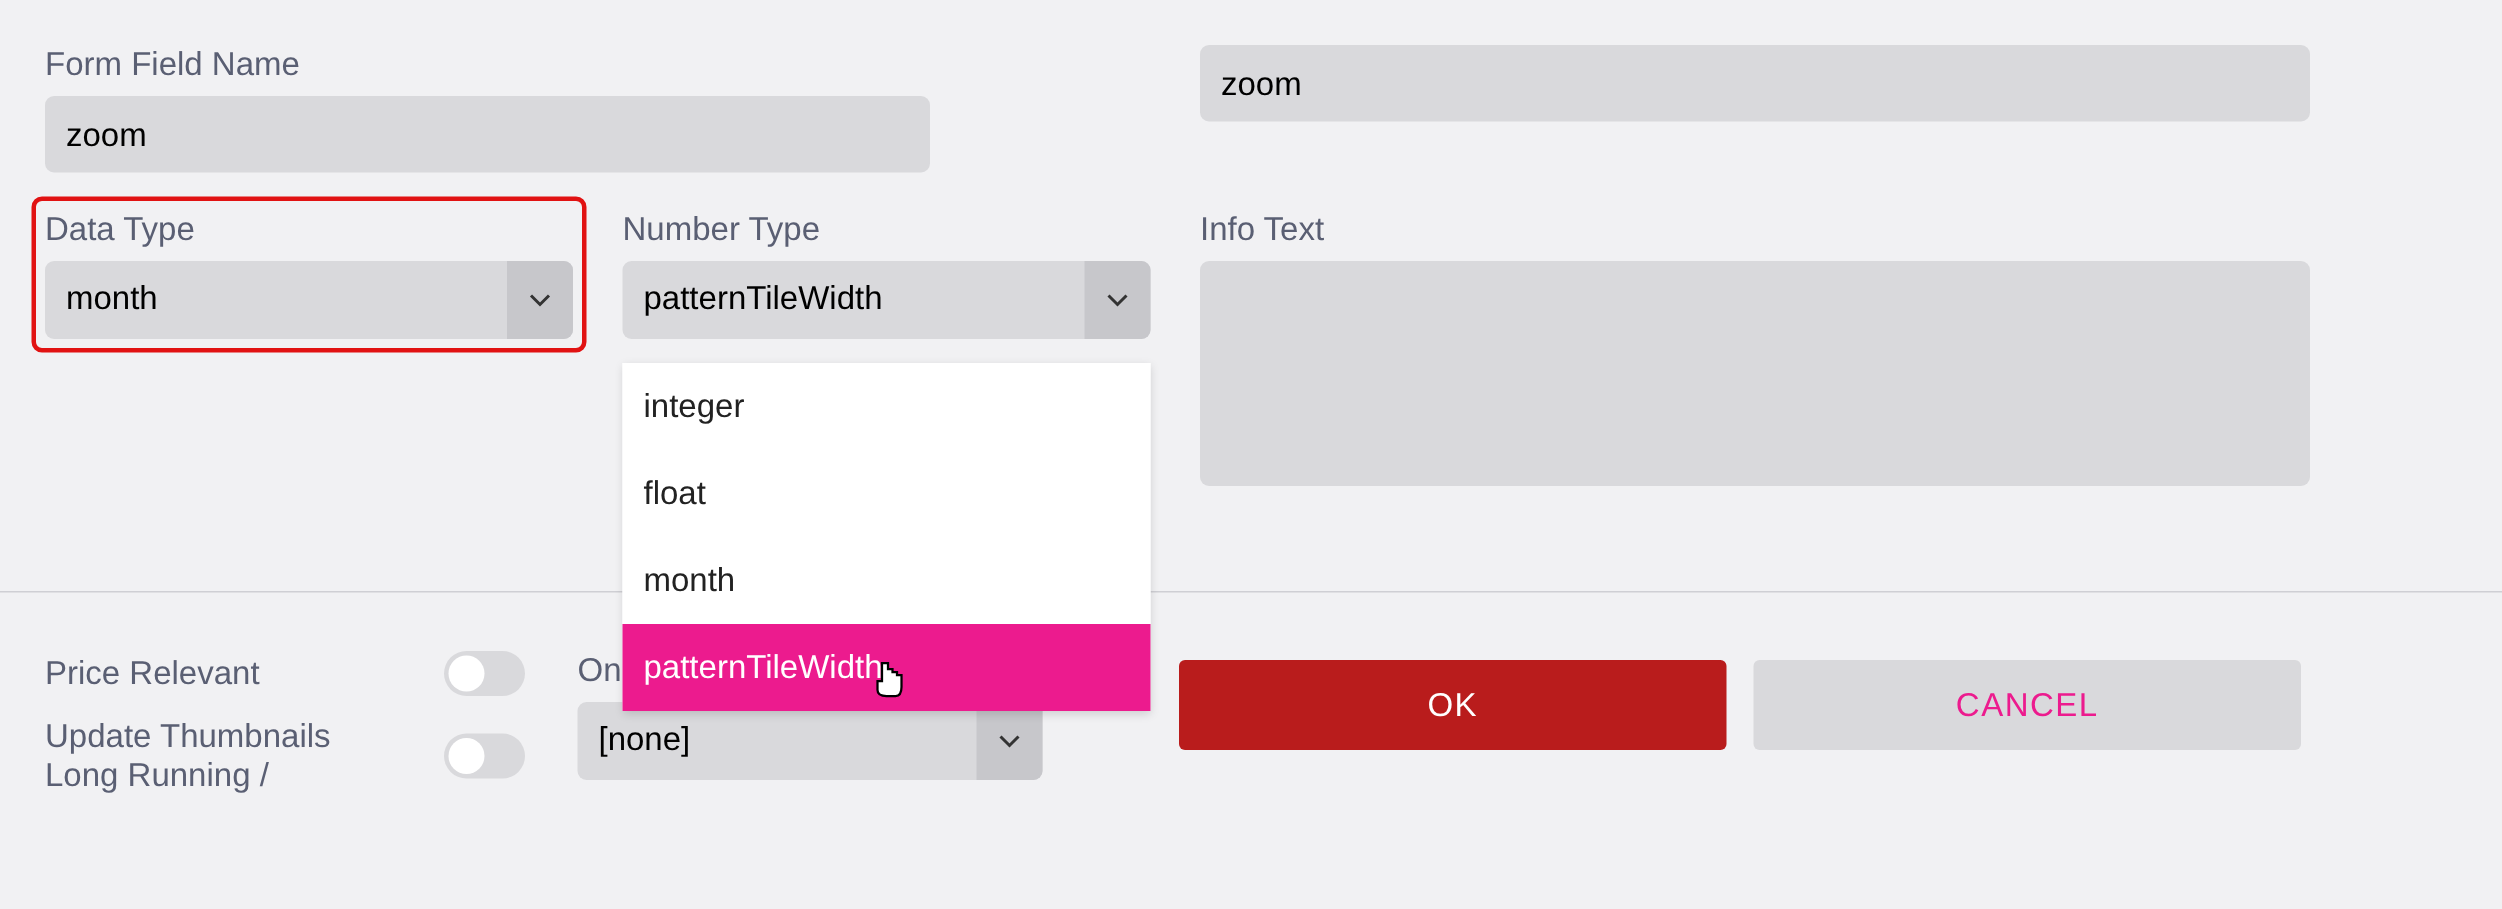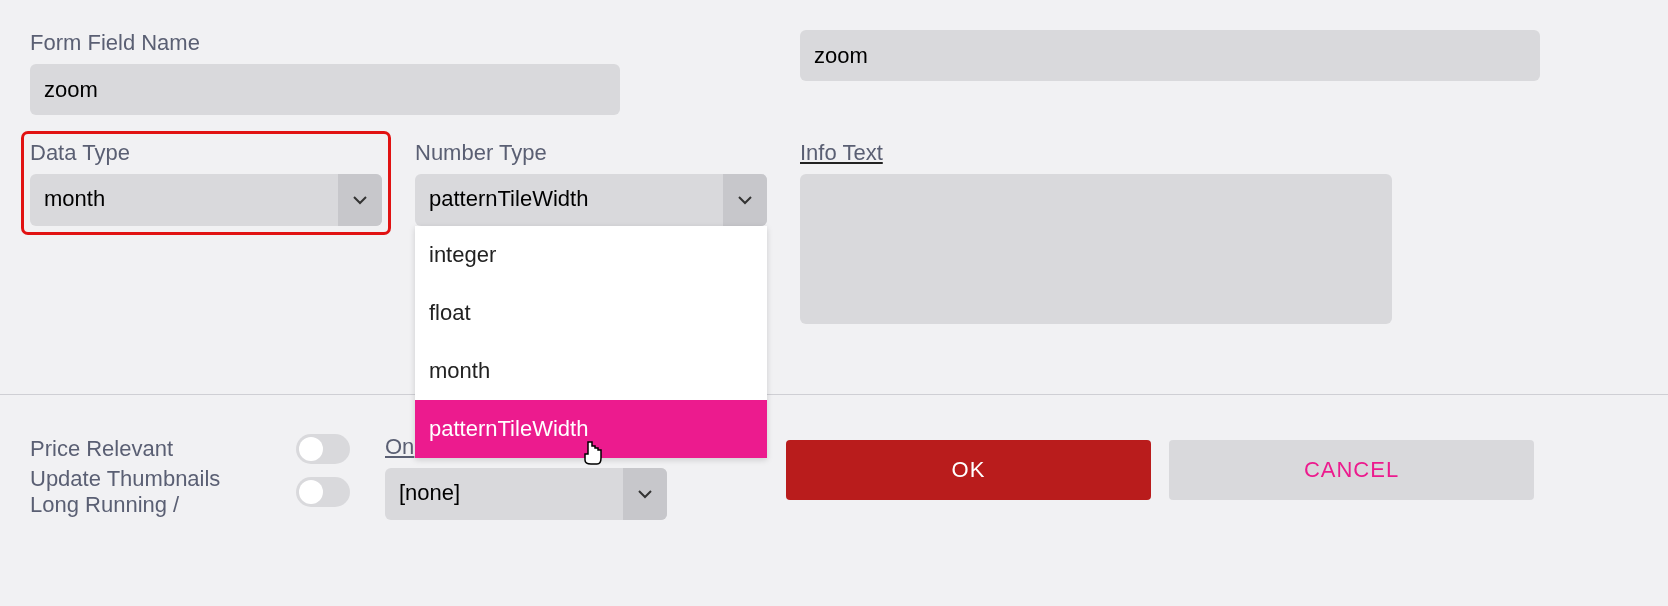--- a/index.html
+++ b/index.html
@@ -135,20 +135,21 @@
     background: #fff;
     border-radius: 50%;
     top: 3px;
     left: 3px;
   }
   .dropdown {
     position: absolute;
     background: #fff;
     box-shadow: 0 2px 6px rgba(0,0,0,0.15);
     z-index: 100;
+    margin-top: 16px;
   }
   .dropdown-item {
     padding: 16px 14px;
     font-size: 22px;
     cursor: pointer;
     background: #fff;
   }
   .dropdown-item.selected {
     background: #ec1b8e;
     color: #fff;
@@ -219,50 +220,50 @@
       <div class="select-btn">
         <span class="chevron">
           <svg viewBox="0 0 14 14">
               <path d="M1 4 L7 10 L13 4" stroke="#333" stroke-width="2" fill="none"></path>
             </svg>
         </span>
       </div>
     </div>
   </div>
 
-  <div style="position:absolute; left:800px; top:140px; width:592px;text-decoration:underline;">
+  <div style="position:absolute; left:800px; top:140px; width:740px;">
     <span class="label">Info Text</span>
     <textarea class="textarea" style=""></textarea>
   </div>
 
 
 </div>
 
 <div class="divider"></div>
 
 <div class="footer">
   <div style="display:flex; align-items:center; gap:80px;">
-    <div style="display:flex; flex-direction:column; gap:2px;">
+    <div style="display:flex; flex-direction:column; gap:14px;">
       <div style="display:flex; align-items:center; gap:40px; justify-content:space-between; width:320px;">
         <span class="label" style="margin:0;">Price Relevant</span>
         <div class="toggle"></div>
       </div>
       <div style="display:flex; align-items:center; gap:40px; justify-content:space-between; width:320px;">
         <div>
           <span class="label" style="margin:0; display:block;">Update Thumbnails</span>
           <span class="label" style="margin:0; display:block;">Long Running /</span>
         </div>
         <div class="toggle"></div>
       </div>
     </div>
   </div>
 
   <div style="position:absolute; left:385px; top:40px;">
-    <span class="label" style="display:inline;text-decoration:underline;">On</span>
-    <div class="select-wrap" style="width:282px; margin-top:8px;">
+    <span class="label" style="display:inline;">On</span>
+    <div class="select-wrap" style="width:310px; margin-top:8px;">
       <div class="select">[none]</div>
       <div class="select-btn">
         <span class="chevron">
           <svg viewBox="0 0 14 14">
               <path d="M1 4 L7 10 L13 4" stroke="#333" stroke-width="2" fill="none"></path>
             </svg>
         </span>
       </div>
     </div>
   </div>

